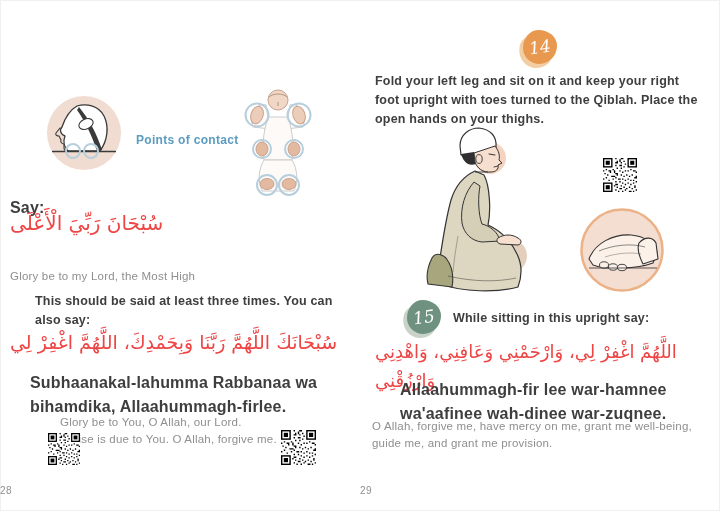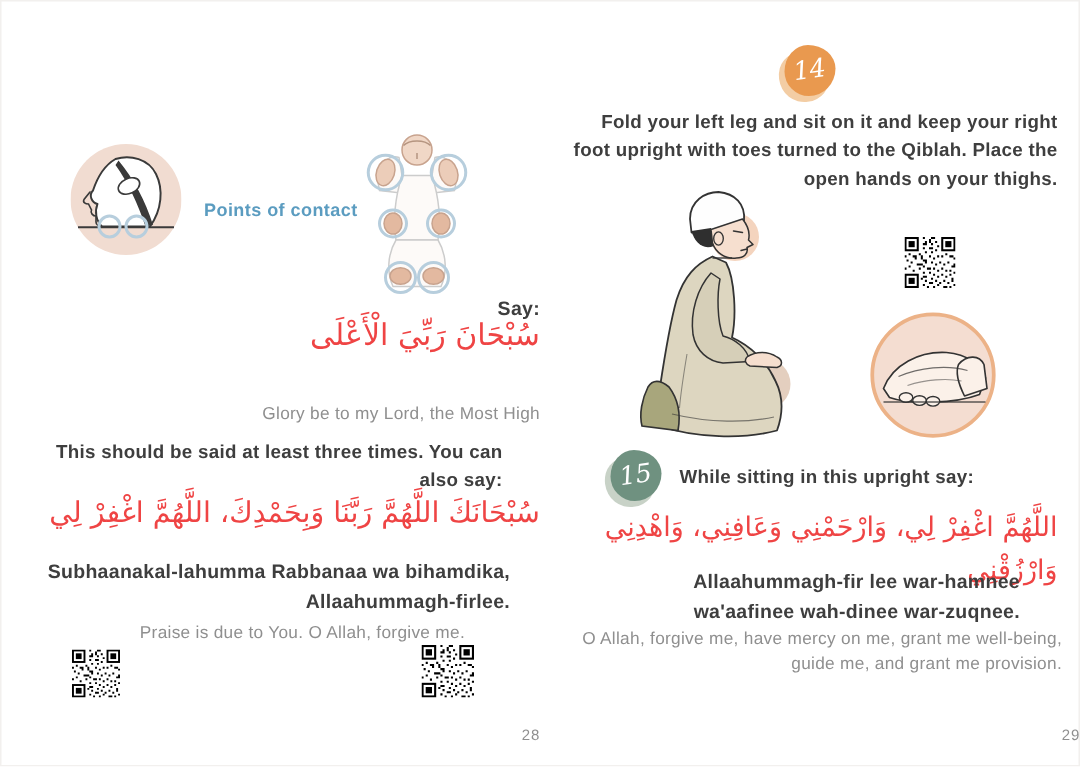--- a/index.html
+++ b/index.html
@@ -2,25 +2,25 @@
 <html><head>
 <meta charset="utf-8">
 <style>
   html,body{margin:0;padding:0;background:#fff;}
   .spread{
     position:relative;width:720px;height:511px;background:#ffffff;
     font-family:"Liberation Sans",sans-serif;overflow:hidden;
     box-shadow:inset 0 0 0 1px #f2f0ee;
   }
   .abs{position:absolute;}
-  .center{text-align:right;}
+  .center{text-align:left;}
   .dark{color:#3e3e3e;}
   .gray{color:#8f8f8f;}
   .blue{color:#5b9cc0;}
-  .t-main{font-size:13px;font-weight:700;letter-spacing:.2px;line-height:1.5;}
+  .t-main{font-size:16px;font-weight:700;letter-spacing:.2px;line-height:1.5;}
   .t-sub{font-size:11.5px;font-weight:400;letter-spacing:.2px;line-height:1.45;}
   .t-note{font-size:12.5px;font-weight:700;letter-spacing:.2px;line-height:1.5;}
   .arabic{
     font-family:"DejaVu Sans",sans-serif;direction:rtl;color:#ef4444;
     line-height:1.6;letter-spacing:0;
   }
   .pagenum{font-size:10px;color:#8f8f8f;letter-spacing:.5px;}
   .qr{display:block;}
   
   .badge{display:flex;align-items:center;justify-content:center;}
@@ -107,20 +107,21 @@
 
     <div class="abs center gray t-sub" style="left:10px;top:268px;width:350px;">Glory be to my Lord, the Most High</div>
 
     <div class="abs center dark t-note" style="left:35px;top:292px;width:300px;">This should be said at least three times. You can also say:</div>
 
     <div class="abs center arabic" lang="ar" dir="rtl" style="left:10px;top:327px;width:350px;font-size:19px;">سُبْحَانَكَ اللَّهُمَّ رَبَّنَا وَبِحَمْدِكَ، اللَّهُمَّ اغْفِرْ لِي</div>
 
     <div class="abs center dark t-main" style="left:30px;top:371px;width:310px;">Subhaanakal-lahumma Rabbanaa wa bihamdika, Allaahummagh-firlee.</div>
 
     <div class="abs center gray t-sub" style="left:60px;top:414px;width:250px;">
+      <span style="display:block">Glory be to You, O Allah, our Lord.</span>
       <span style="display:block">Praise is due to You. O Allah, forgive me.</span>
     </div>
 
     <svg class="abs qr" style="left:48px;top:433px;" width="32" height="32" viewBox="0 0 25 25">
         <use href="#qrsym"></use>
       </svg>
     <svg class="abs qr" style="left:281px;top:430px;" width="35" height="35" viewBox="0 0 25 25">
         <use href="#qrsym"></use>
       </svg>
 

